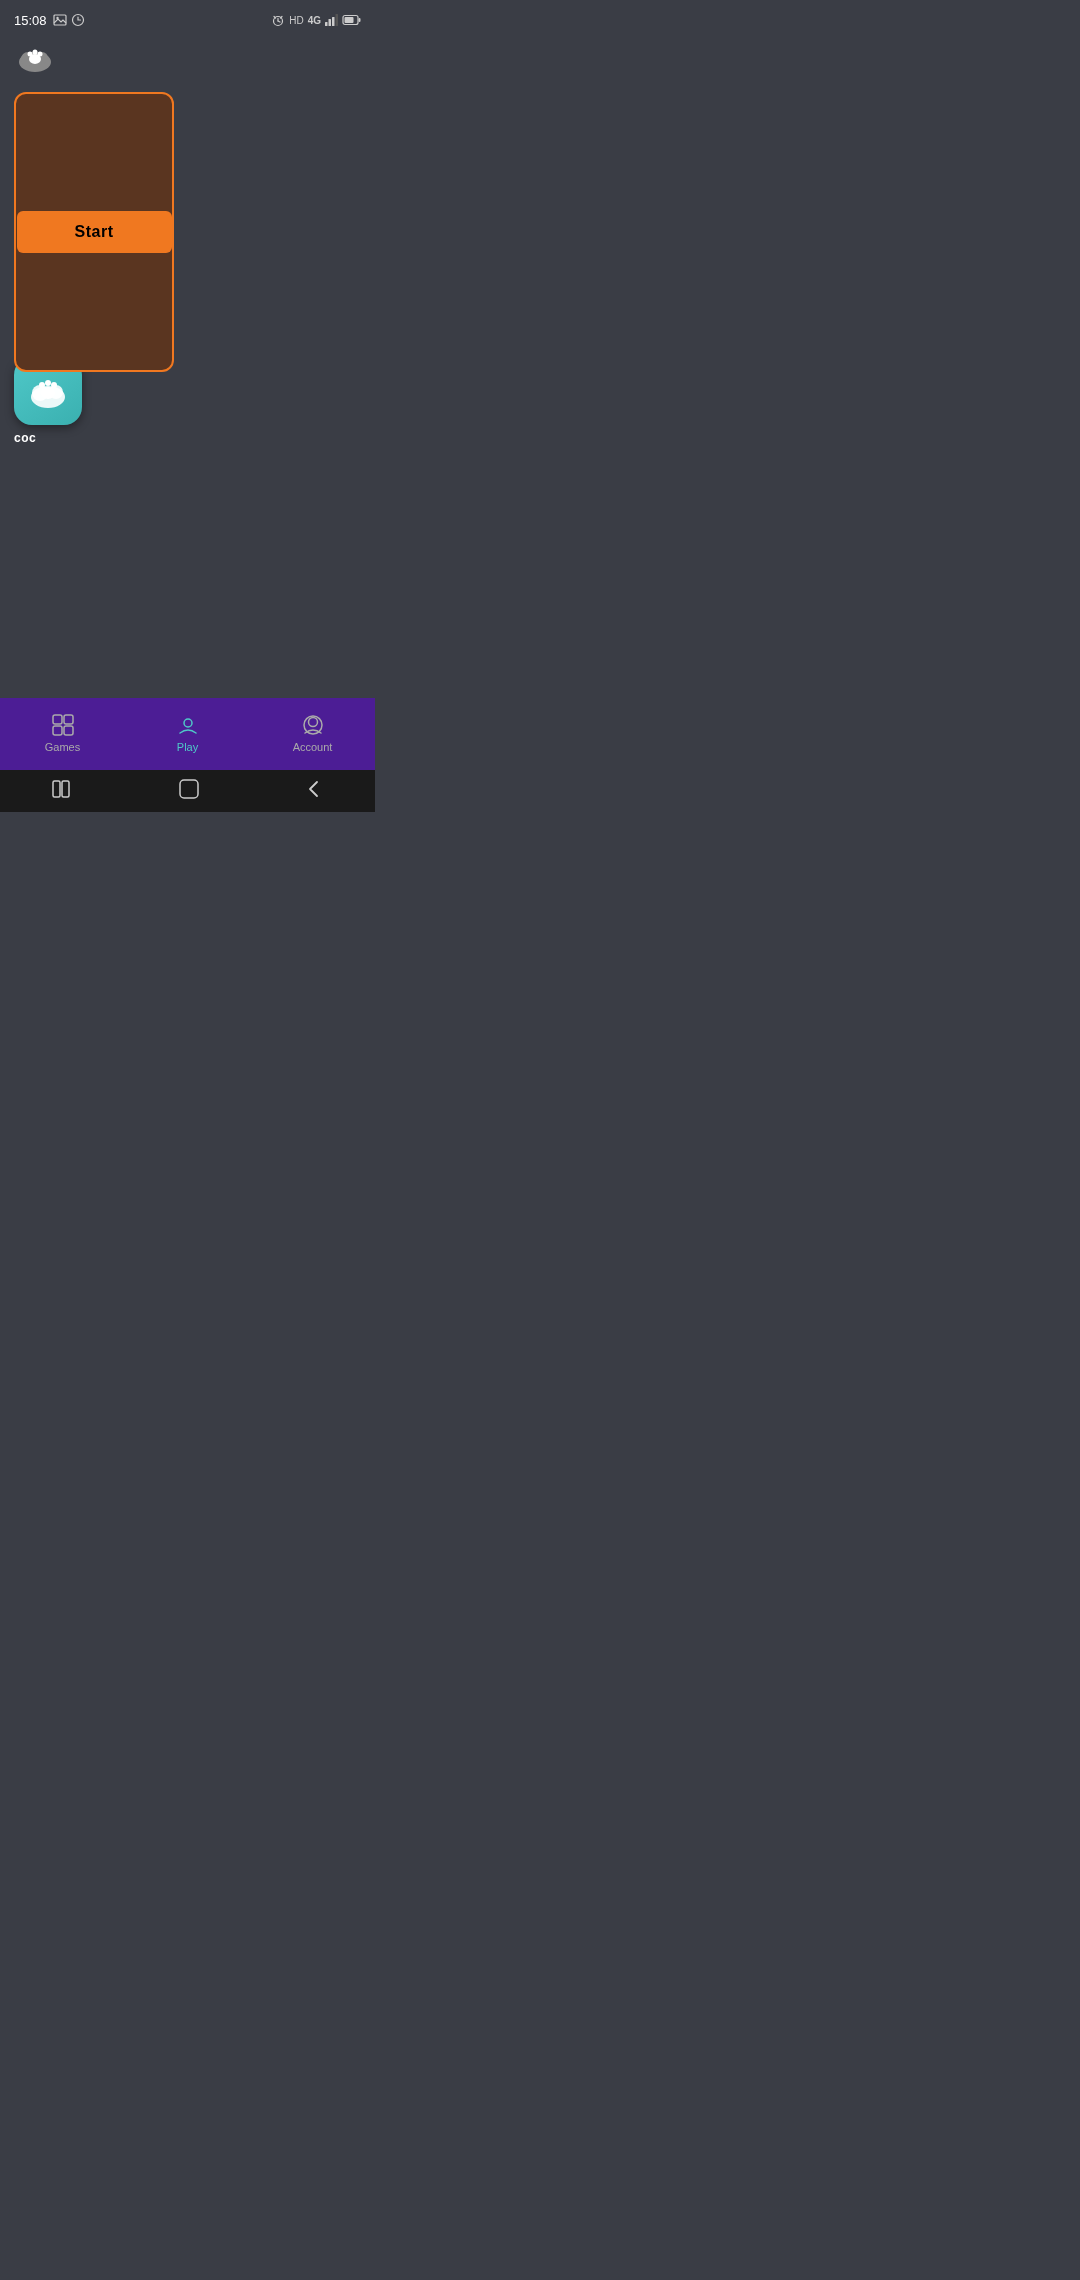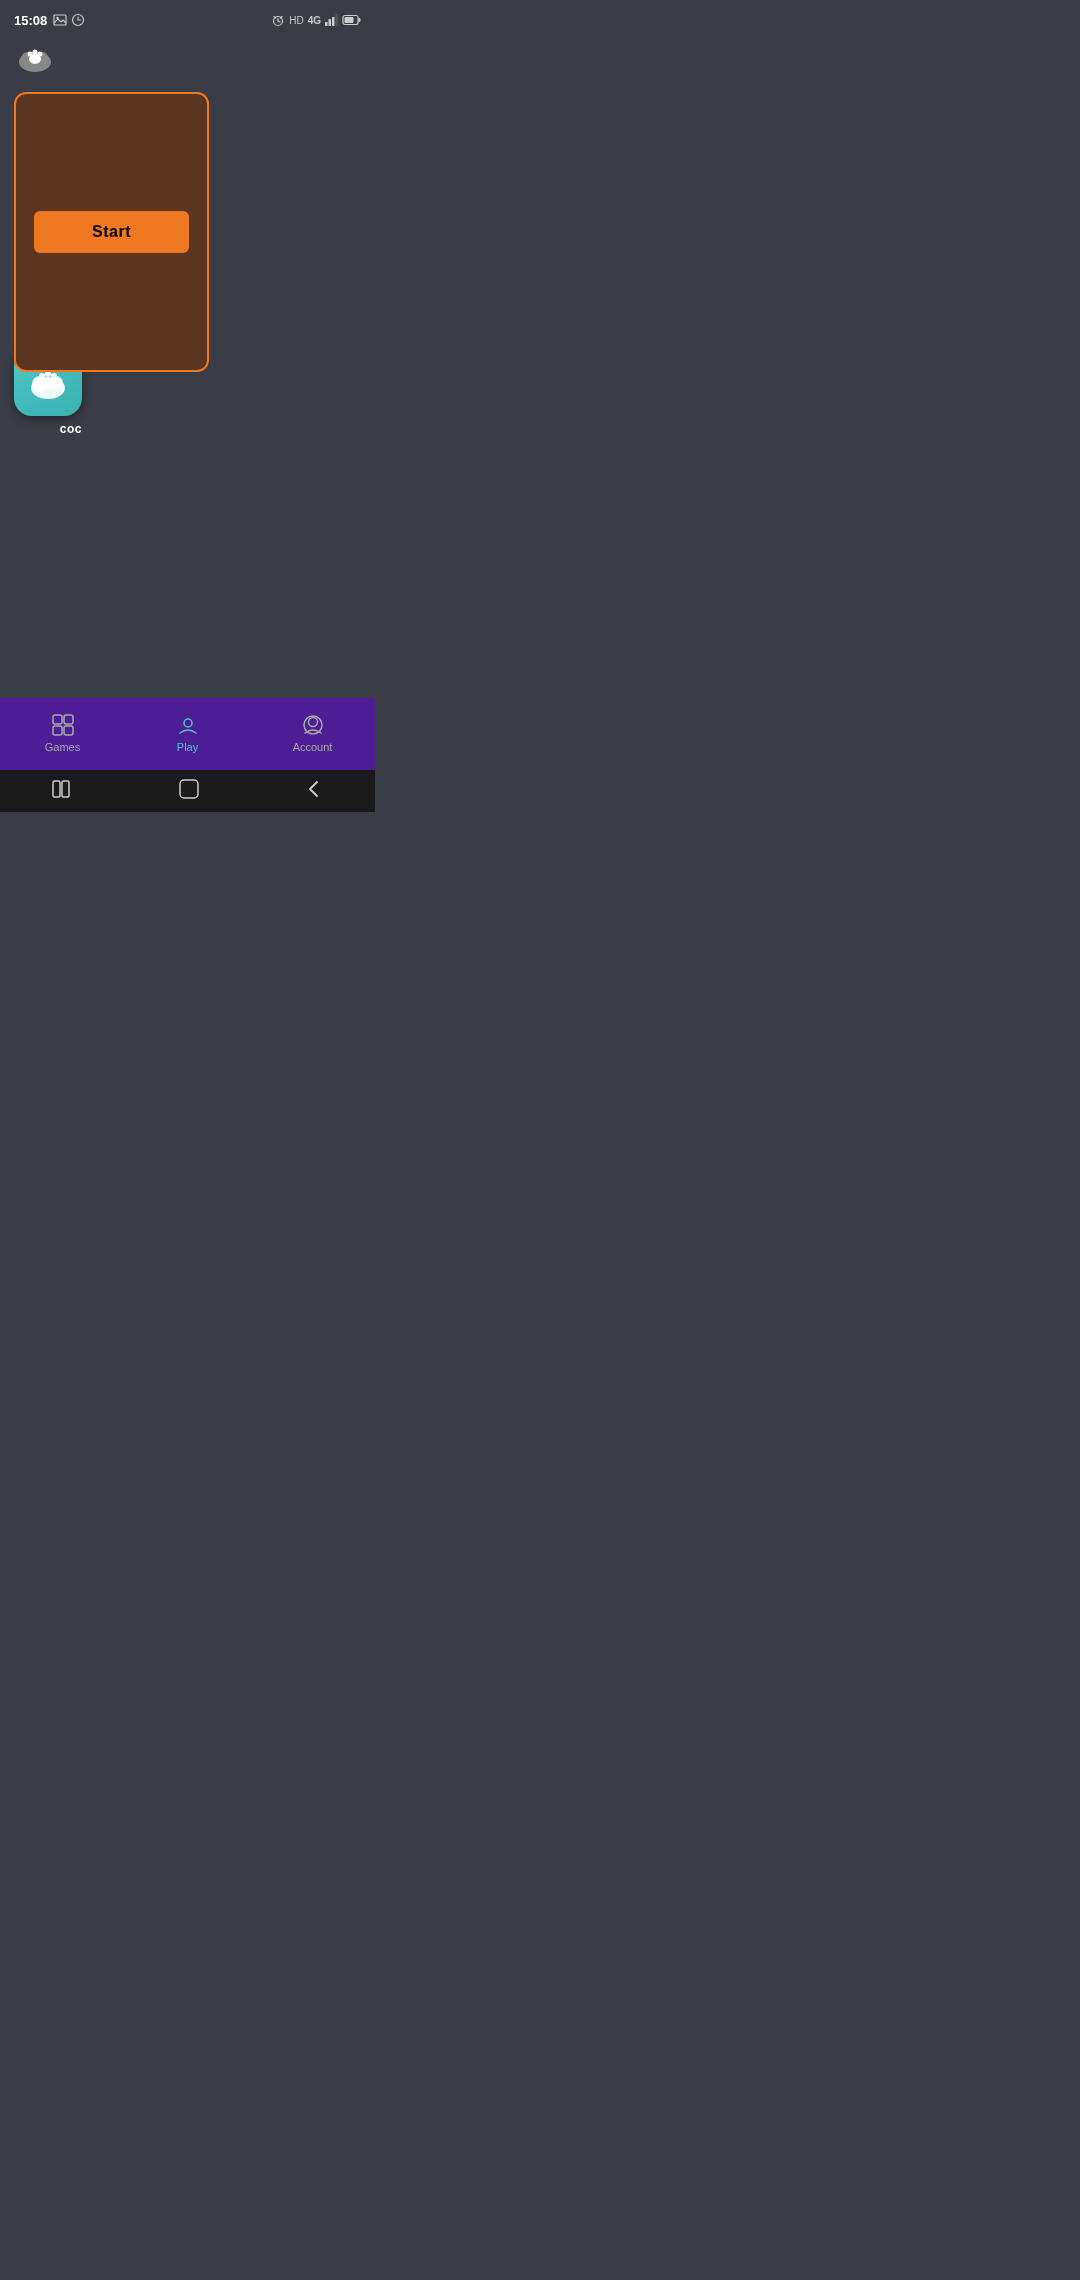--- a/index.html
+++ b/index.html
@@ -24,21 +24,21 @@
       padding: 8px 14px 4px 14px;
       height: 36px;
     }
 
     .status-left {
       display: flex;
       align-items: center;
       gap: 6px;
       color: #ffffff;
       font-size: 13px;
-      font-weight: bold;
+      font-weight: normal;
     }
 
     .status-icons-left {
       display: flex;
       align-items: center;
       gap: 4px;
     }
 
     .status-right {
       display: flex;
@@ -57,51 +57,51 @@
     .main-content {
       flex: 1;
       padding: 10px 14px 10px 14px;
       display: flex;
       flex-direction: column;
       align-items: flex-start;
     }
 
     
     .game-card {
-      width: 195px;
+      width: 160px;
       height: 280px;
       background-color: #5a3520;
       border: 2.5px solid #f07820;
       border-radius: 12px;
       display: flex;
       flex-direction: column;
       align-items: center;
       justify-content: center;
       position: relative;
-      margin-bottom: 4px;
+      margin-bottom: 13px;
     }
 
     .start-button {
       width: 155px;
       height: 42px;
       background-color: #f07820;
       border: none;
       border-radius: 6px;
       color: #000000;
       font-size: 16px;
       font-weight: bold;
       cursor: pointer;
       letter-spacing: 0.5px;
     }
 
     
     .app-icon-wrapper {
       display: flex;
       flex-direction: column;
-      align-items: flex-end;
+      align-items: flex-start;
       margin-top: -28px;
     }
 
     .app-icon {
       width: 68px;
       height: 68px;
       background: linear-gradient(145deg, #4fc8c8, #3ab0b0);
       border-radius: 18px;
       display: flex;
       align-items: center;

